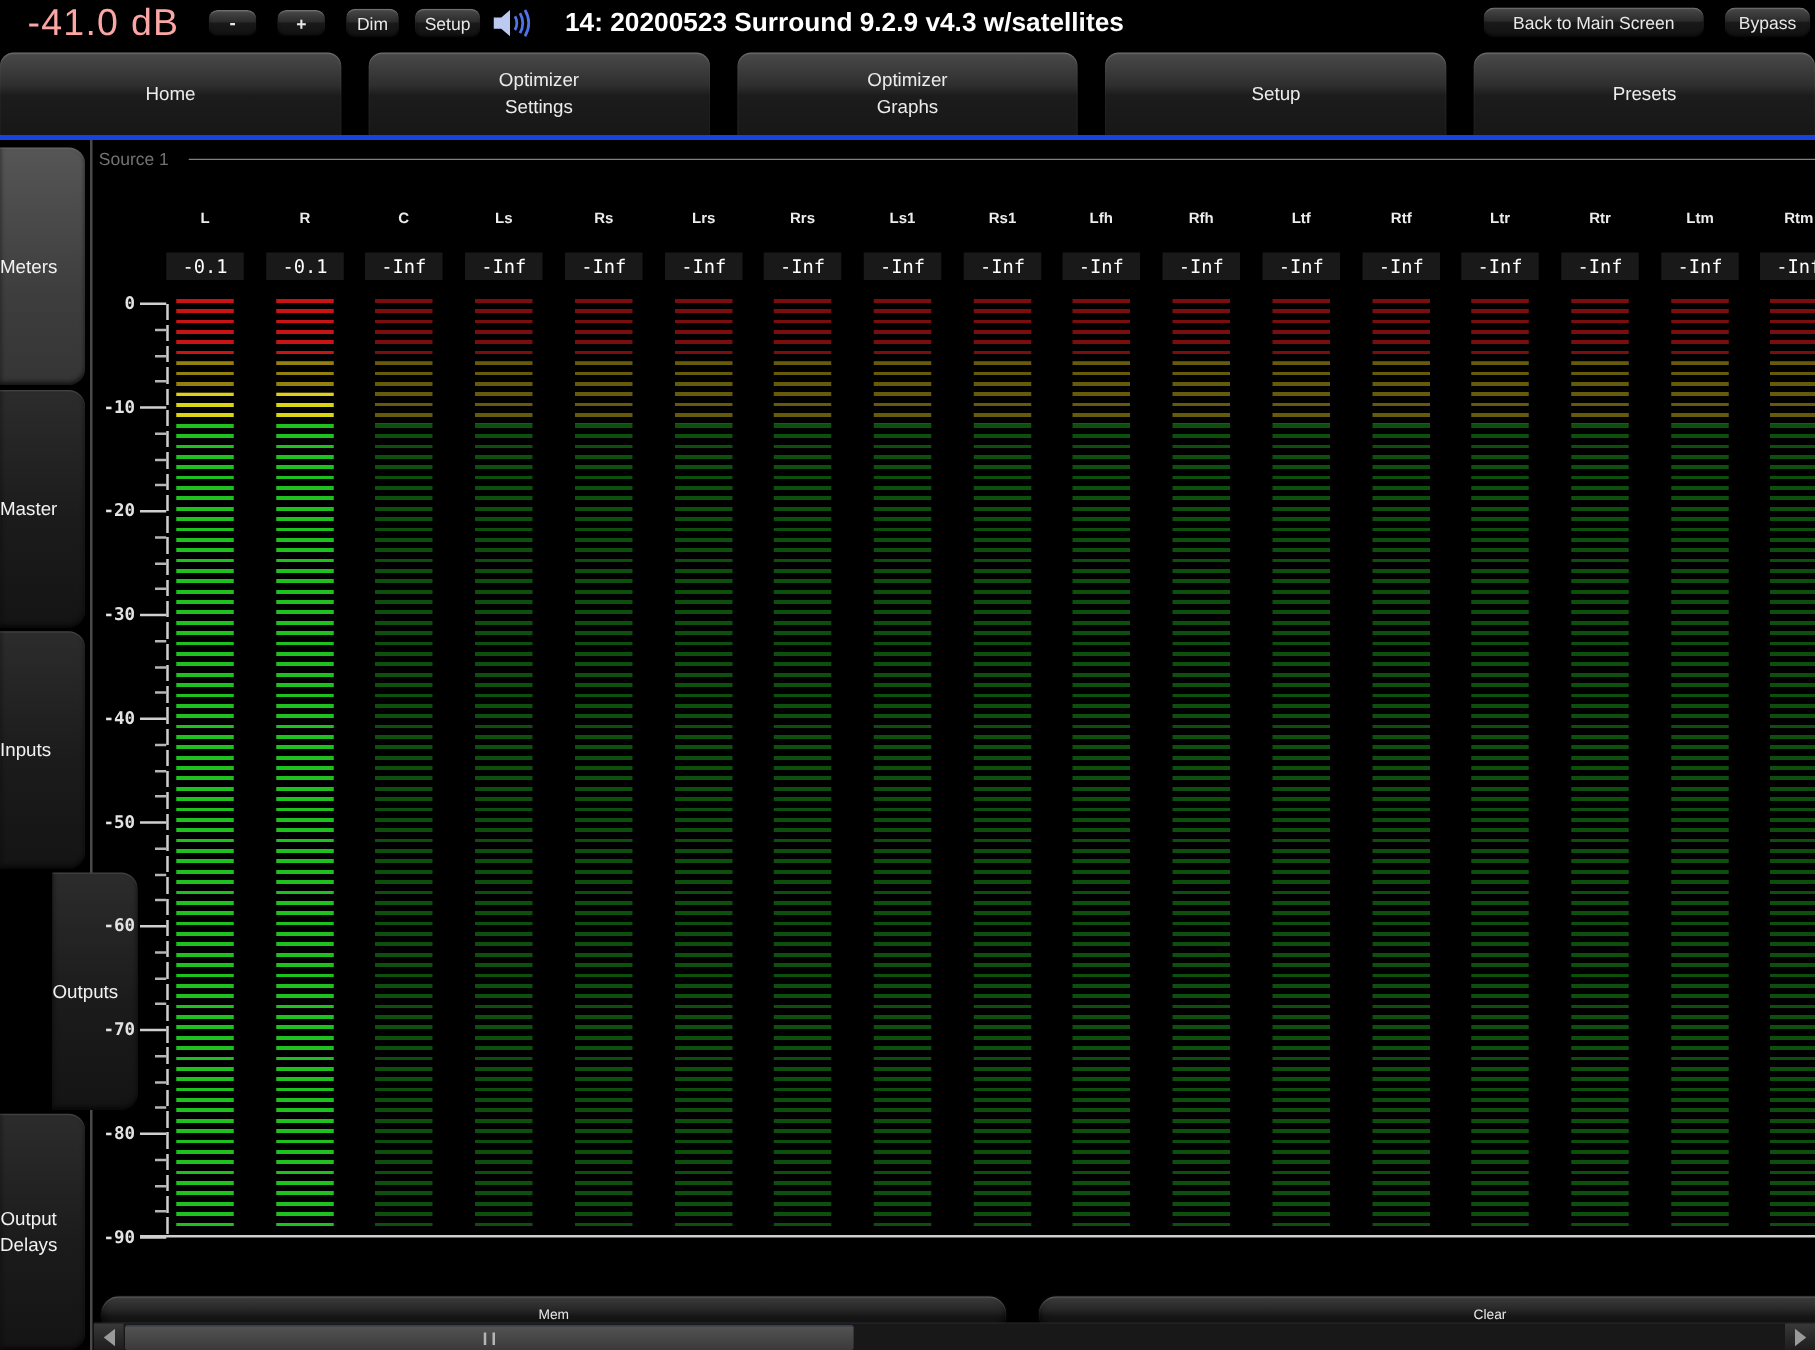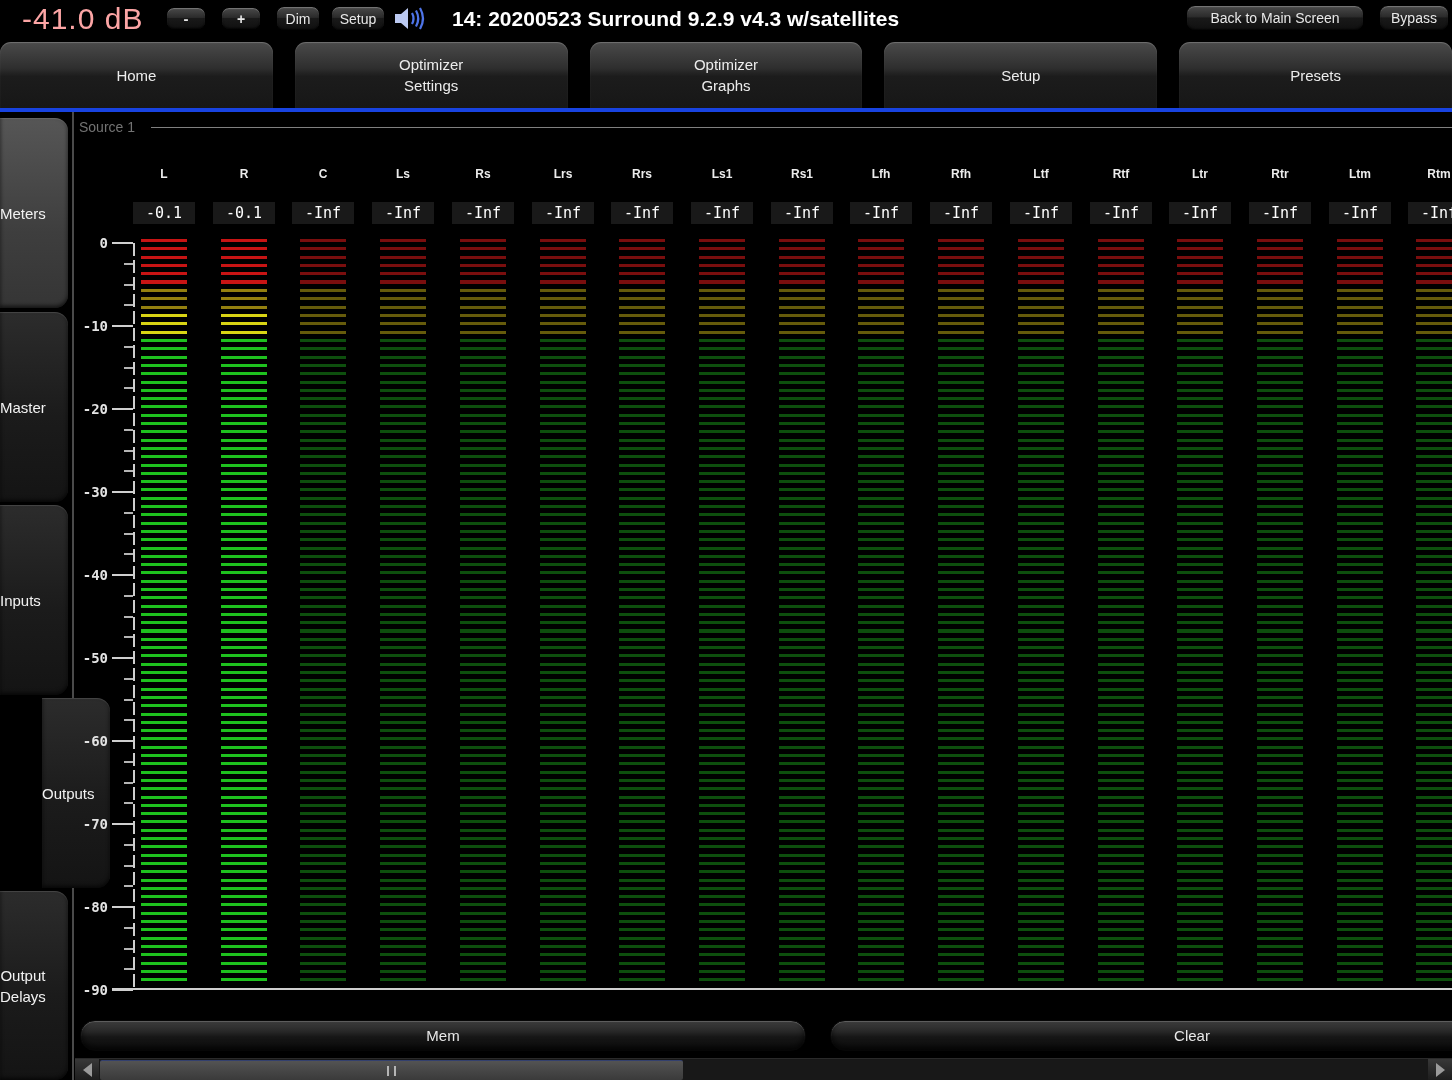--- a/index.html
+++ b/index.html
@@ -51,24 +51,24 @@
     text-align:center;height:22px;line-height:22px;box-sizing:border-box;}
   .tick-label{font-family:"DejaVu Sans Mono",monospace;font-size:14px;font-weight:bold;color:#e3e3e3;
     text-align:right;width:42px;height:18px;line-height:18px;}
   .tick-major{height:2px;background:#cfcfcf;}
   .tick-minor{height:2px;background:#b5b5b5;}
   #axis-line{width:2px;background:repeating-linear-gradient(to bottom,#cfcfcf 0 13px,transparent 13px 17px);}
   #baseline{height:2px;background:#cfcfcf;}
   .seg-zone{width:46px;}
 
   
-  .footer-btn{display:flex;align-items:center;justify-content:center;font-size:15px;color:#e8e8e8;
+  .footer-btn{display:flex;align-items:center;justify-content:center;font-size:11px;color:#e8e8e8;
     background:linear-gradient(180deg,#3e3e3e 0%,#262626 38%,#161616 55%,#0d0d0d 100%);
     border:1px solid #060606;border-radius:15px;cursor:pointer;box-sizing:border-box;
-    box-shadow:inset 0 1px 1px rgba(255,255,255,.22), inset 0 -3px 6px rgba(0,0,0,.75);}
+    box-shadow:inset 0 1px 1px rgba(255,255,255,.22), inset 0 -3px 6px rgba(0,0,0,.75);margin-top:16px;}
   #btn-mem{left:80px;top:1020px;width:726px;height:31px;}
   #btn-clear{left:830px;top:1020px;width:724px;height:31px;}
 
   #scroll-row{left:75px;top:1058px;width:1377px;height:22px;border-top:1px solid #2a2a2a;
     background:linear-gradient(180deg,#242424,#151515);}
   .sb-arrow{position:absolute;top:0;width:24px;height:22px;display:flex;align-items:center;justify-content:center;
     background:linear-gradient(180deg,#383838,#1c1c1c);cursor:pointer;}
   #sb-left{left:0;}
   #sb-right{right:0;}
   .tri-left{width:0;height:0;border-top:7px solid transparent;border-bottom:7px solid transparent;border-right:9px solid #9a9a9a;}

